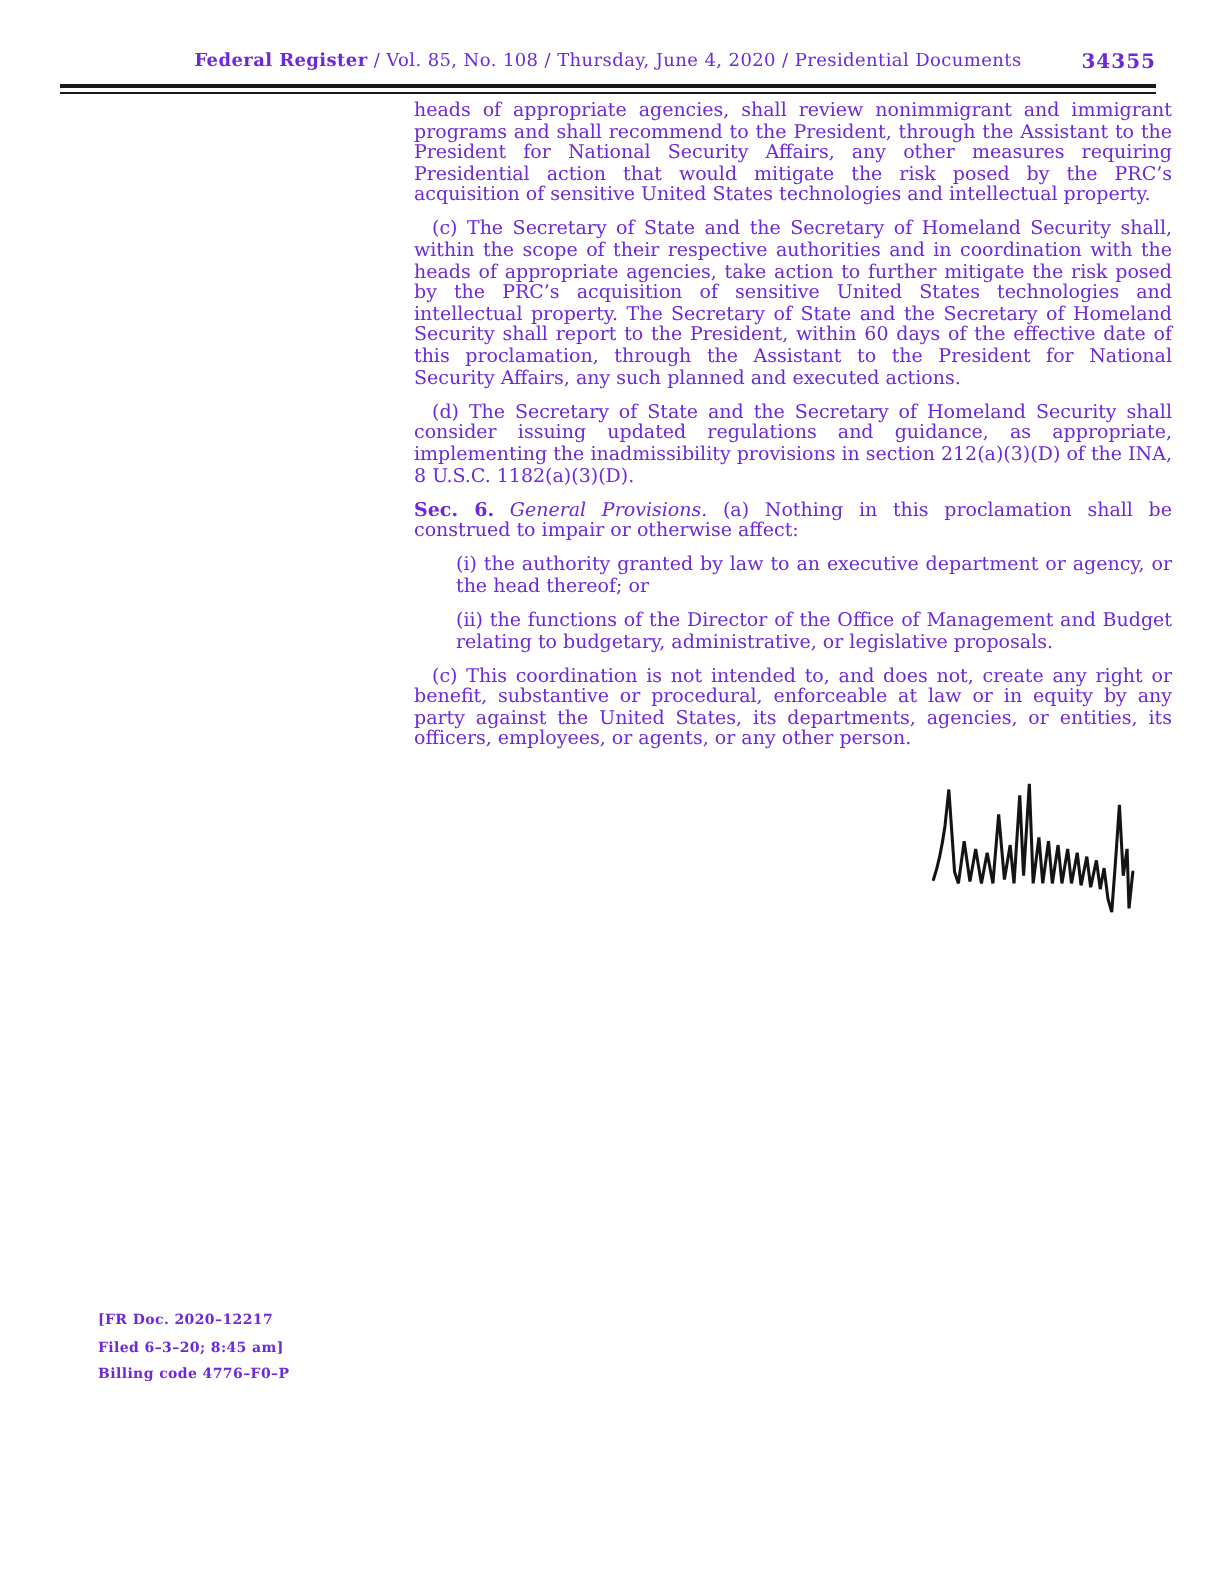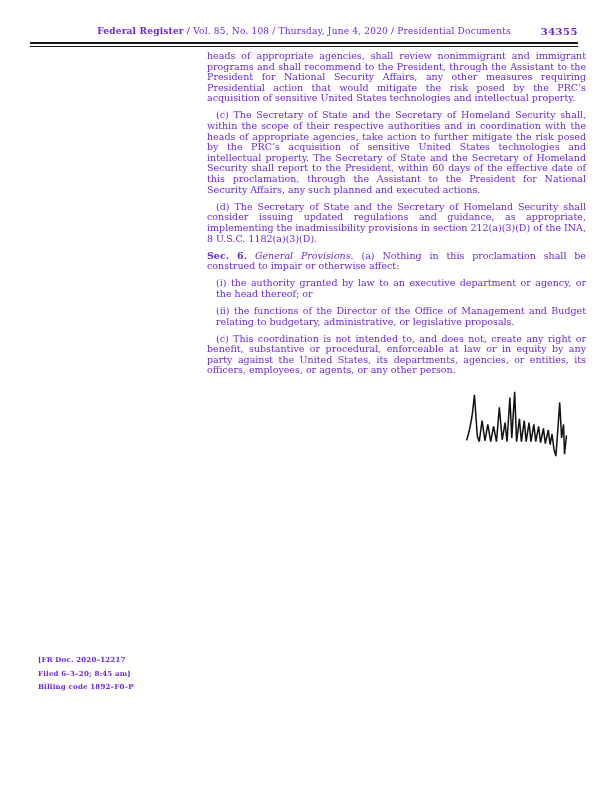--- a/index.html
+++ b/index.html
@@ -54,36 +54,36 @@
     top: 51px;
     width: 379px;
     font-size: 9.5px;
     line-height: 10.6px;
     text-align: justify;
   }
   .column p {
     margin: 0 0 6.5px 0;
   }
   .column p.firstline { text-indent: 9px; }
-  .column p.blockindent { margin-left: 9px; }
+  .column p.blockindent { margin-left: 21px; }
   .column p.flush { text-indent: 0; }
   .sec-label { font-weight: bold; }
   .sec-title { font-style: italic; }
   
   .sig-wrap {
     text-align: right;
     padding-right: 10px;
     margin-top: 10px;
     height: 80px;
   }
   .sig-wrap svg { display: inline-block; }
   
   .fr-footer {
     position: absolute;
-    left: 38px;
+    left: 49px;
     top: 653px;
     font-size: 7px;
     line-height: 13.5px;
     font-weight: bold;
     letter-spacing: 0.2px;
     text-align: left;
   }
 </style>
 </head>
 <body>
@@ -113,16 +113,16 @@
                  L71 38 L73 58 L76 40 L78 58 L81 42 L83 59 L86 44 L88 60
                  L91 46 L93 61 L95 50 L97 66 L99 73 L101 46 L103 17 L105 54
                  L107 40 L108 71 L110 52" fill="none" stroke="#141414" stroke-width="1.6" stroke-linejoin="miter" stroke-linecap="round"></path>
       </svg>
     </div>
   </main>
 
   <footer class="fr-footer">
     <div>[FR Doc. 2020–12217</div>
     <div>Filed 6–3–20; 8:45 am]</div>
-    <div>Billing code 1892–F0–P</div>
+    <div>Billing code 4776–F0–P</div>
   </footer>
 
 </div>
 
 </body></html>

